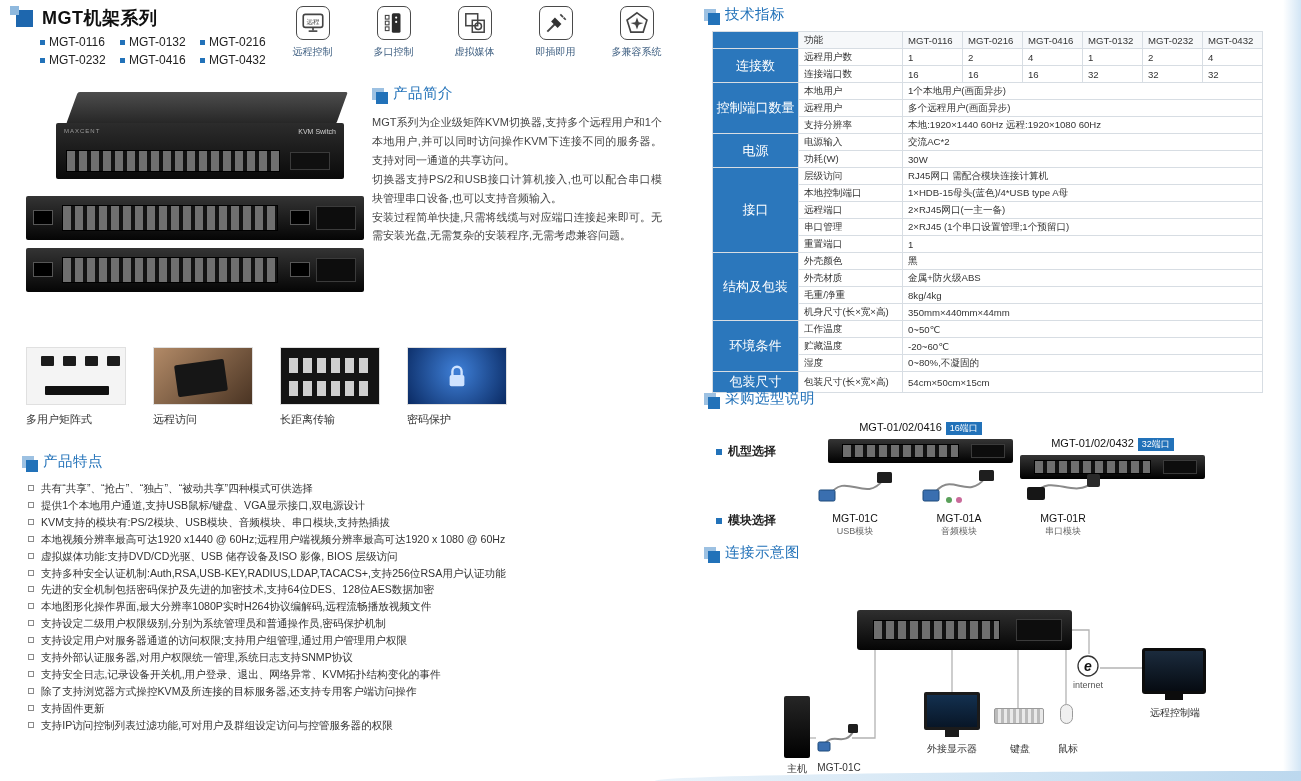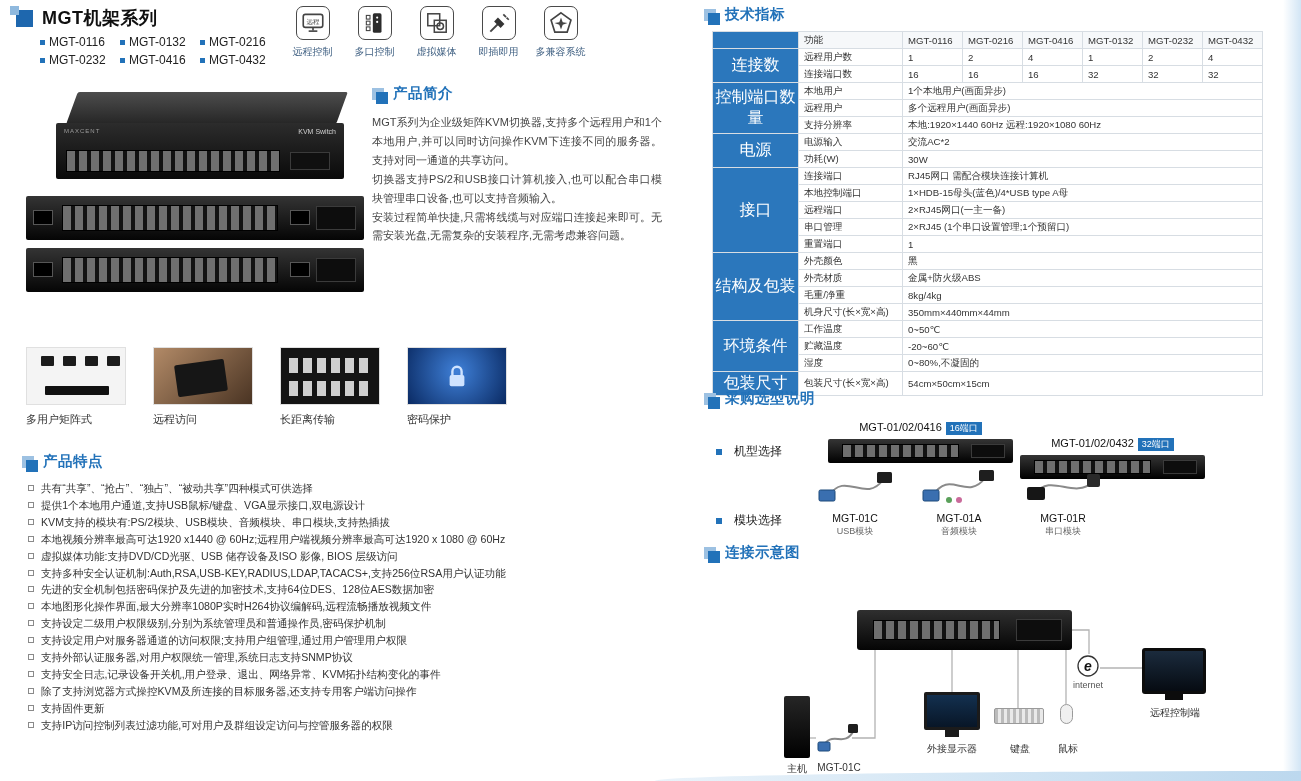--- a/index.html
+++ b/index.html
@@ -21,21 +21,21 @@
   #brand { left:16px; top:6px; display:flex; align-items:center; gap:9px; }
   #brand .mark { width:17px; height:17px; background:#1e67ae; position:relative; }
   #brand .mark::before { content:''; position:absolute; left:-6px; top:-4px; width:9px; height:9px; background:#8fb9de; }
   #brand h1 { font-size:18px; margin:0; color:#101010; font-weight:bold; letter-spacing:.5px; }
 
   #models { left:40px; top:33px; width:252px; display:flex; flex-wrap:wrap; }
   .model { width:80px; font-size:12px; color:#222; margin:2px 0; display:flex; align-items:center; white-space:nowrap; }
   .model i { width:5px; height:5px; background:#2272b9; margin-right:4px; flex:none; }
 
   
-  #badges { left:286px; top:6px; display:flex; gap:9px; }
+  #badges { left:286px; top:6px; display:flex; gap:28px; }
   .badge { width:53px; text-align:center; }
   .badge .ic { width:34px; height:34px; border:1.6px solid #4a4a4a; border-radius:7px; margin:0 auto;
     display:flex; align-items:center; justify-content:center; background:#fff; }
   .badge .cap { font-size:10px; color:#3d5e80; margin-top:5px; white-space:nowrap; }
 
   
   #hero { left:26px; top:92px; width:340px; height:215px; }
   .ht-top { position:absolute; left:46px; top:0; width:270px; height:32px;
     background:linear-gradient(#4d4d4d,#262626); transform:skewX(-20deg); border-radius:2px; }
   .ht-front { position:absolute; left:30px; top:31px; width:288px; height:56px;
@@ -48,21 +48,21 @@
   .rack { position:absolute; left:0; width:338px; height:44px; background:linear-gradient(#343434,#050505); border-radius:2px; }
   .rack .strip { position:absolute; left:36px; right:86px; top:9px; height:26px; }
   .rack .sock { position:absolute; width:20px; height:15px; top:14px; background:#000; border:1px solid #565656; }
   .rack .sock.l { left:7px; } .rack .sock.r { right:54px; }
   .rack .usb { position:absolute; right:8px; top:10px; width:40px; height:24px; background:#0d0d0d; border:1px solid #3b3b3b; }
 
   
   .sec-title { display:flex; align-items:center; }
   .sec-mark { width:12px; height:12px; background:#9dc1e2; position:relative; margin-right:9px; flex:none; }
   .sec-mark::after { content:''; position:absolute; left:4px; top:4px; width:12px; height:12px; background:#2272b9; }
-  .sec-text { color:#2272b9; font-size:14.5px; font-weight:bold; letter-spacing:.5px; }
+  .sec-text { color:#2272b9; font-size:14.5px; font-weight:normal; letter-spacing:.5px; }
 
   
   #intro { left:372px; top:84px; width:290px; }
   #intro .body { margin-top:10px; }
   #intro p { font-size:11px; line-height:1.72; color:#444; margin:0; text-align:justify; }
 
   
   #thumbs { left:26px; top:347px; display:flex; gap:27px; }
   .thumb { width:100px; }
   .timg { width:100px; height:58px; position:relative; overflow:hidden; border:1px solid #e0e0e0; }
@@ -82,26 +82,26 @@
   #features { left:22px; top:452px; width:652px; }
   #features ul { list-style:none; margin:9px 0 0; padding:0 0 0 6px; }
   #features li { font-size:10.6px; color:#333; line-height:16.9px; white-space:nowrap; overflow:hidden; }
   #features li::before { content:''; display:inline-block; width:4px; height:4px; border:1px solid #8a8a8a; margin-right:7px; vertical-align:1px; }
 
   
   #spec-sec { left:704px; top:5px; }
   #spec-table { position:absolute; left:712px; top:31px; width:550px; border-collapse:collapse; table-layout:fixed; }
   #spec-table td { border:1px solid #d7dde3; font-size:9.6px; color:#333; padding:1.5px 5px; height:13.6px;
     overflow:hidden; white-space:nowrap; background:#fff; }
-  #spec-table td.cat { background:#2b77bc; color:#fff; text-align:center; font-size:16px; padding:1px 2px; white-space:normal; }
+  #spec-table td.cat { background:#2b77bc; color:#fff; text-align:center; font-size:13px; padding:1px 2px; white-space:normal; }
   #spec-table td.hd { background:#f6f8fa; }
 
   
   #sel-title { left:704px; top:389px; }
-  .pick { display:flex; align-items:center; font-size:12px; font-weight:normal; color:#222;gap:6px; }
+  .pick { display:flex; align-items:center; font-size:12px; font-weight:bold; color:#222; }
   .pick i { width:6px; height:6px; background:#2272b9; margin-right:6px; }
   #pick-model { left:716px; top:443px; }
   #pick-module { left:716px; top:512px; }
   .devsel { position:absolute; width:185px; text-align:center; }
   .dev-name { font-size:11px; color:#111; white-space:nowrap; }
   .dev-badge { display:inline-block; background:#2272b9; color:#fff; font-size:9px; padding:0 4px; margin-left:4px; line-height:13px; }
   .dev-bar { margin-top:4px; height:24px; background:linear-gradient(#353535,#000); border-radius:2px; position:relative; }
   .dev-bar .strip { position:absolute; left:14px; right:54px; top:5px; height:14px; }
   .dev-bar .usb { position:absolute; right:8px; top:5px; width:34px; height:14px; background:#0d0d0d; border:1px solid #3b3b3b; }
   #mods { left:812px; top:460px; display:flex; gap:18px; }
@@ -382,21 +382,21 @@
       <td class="cat" rowspan="2">电源</td>
       <td>电源输入</td>
       <td colspan="6">交流AC*2</td>
     </tr>
     <tr>
       <td>功耗(W)</td>
       <td colspan="6">30W</td>
     </tr>
     <tr>
       <td class="cat" rowspan="5">接口</td>
-      <td>连接端口</td>
+      <td>层级访问</td>
       <td colspan="6">RJ45网口 需配合模块连接计算机</td>
     </tr>
     <tr>
       <td>本地控制端口</td>
       <td colspan="6">1×HDB-15母头(蓝色)/4*USB type A母</td>
     </tr>
     <tr>
       <td>远程端口</td>
       <td colspan="6">2×RJ45网口(一主一备)</td>
     </tr>

